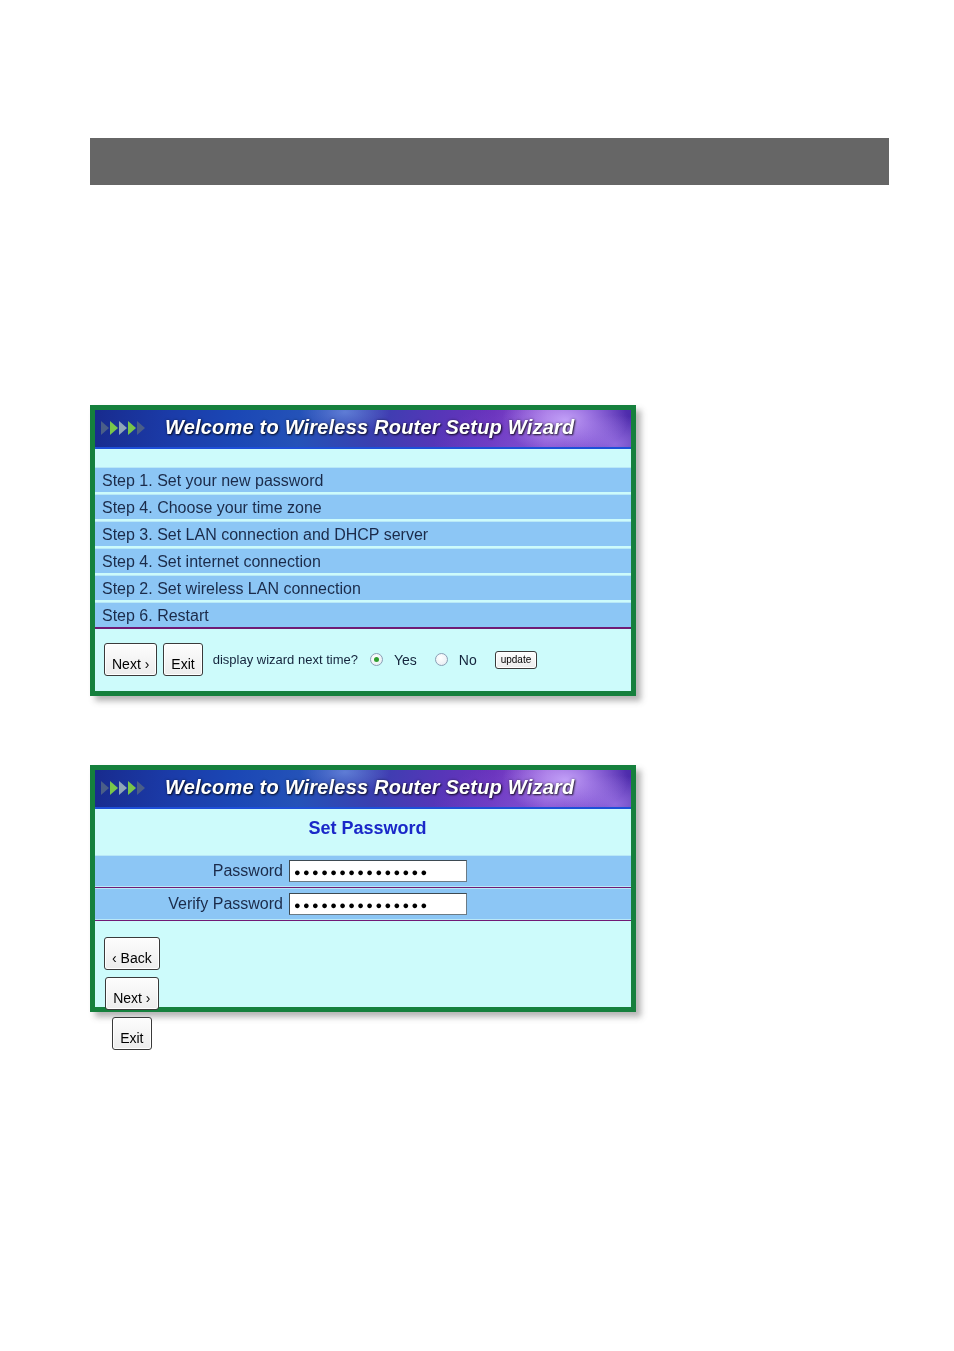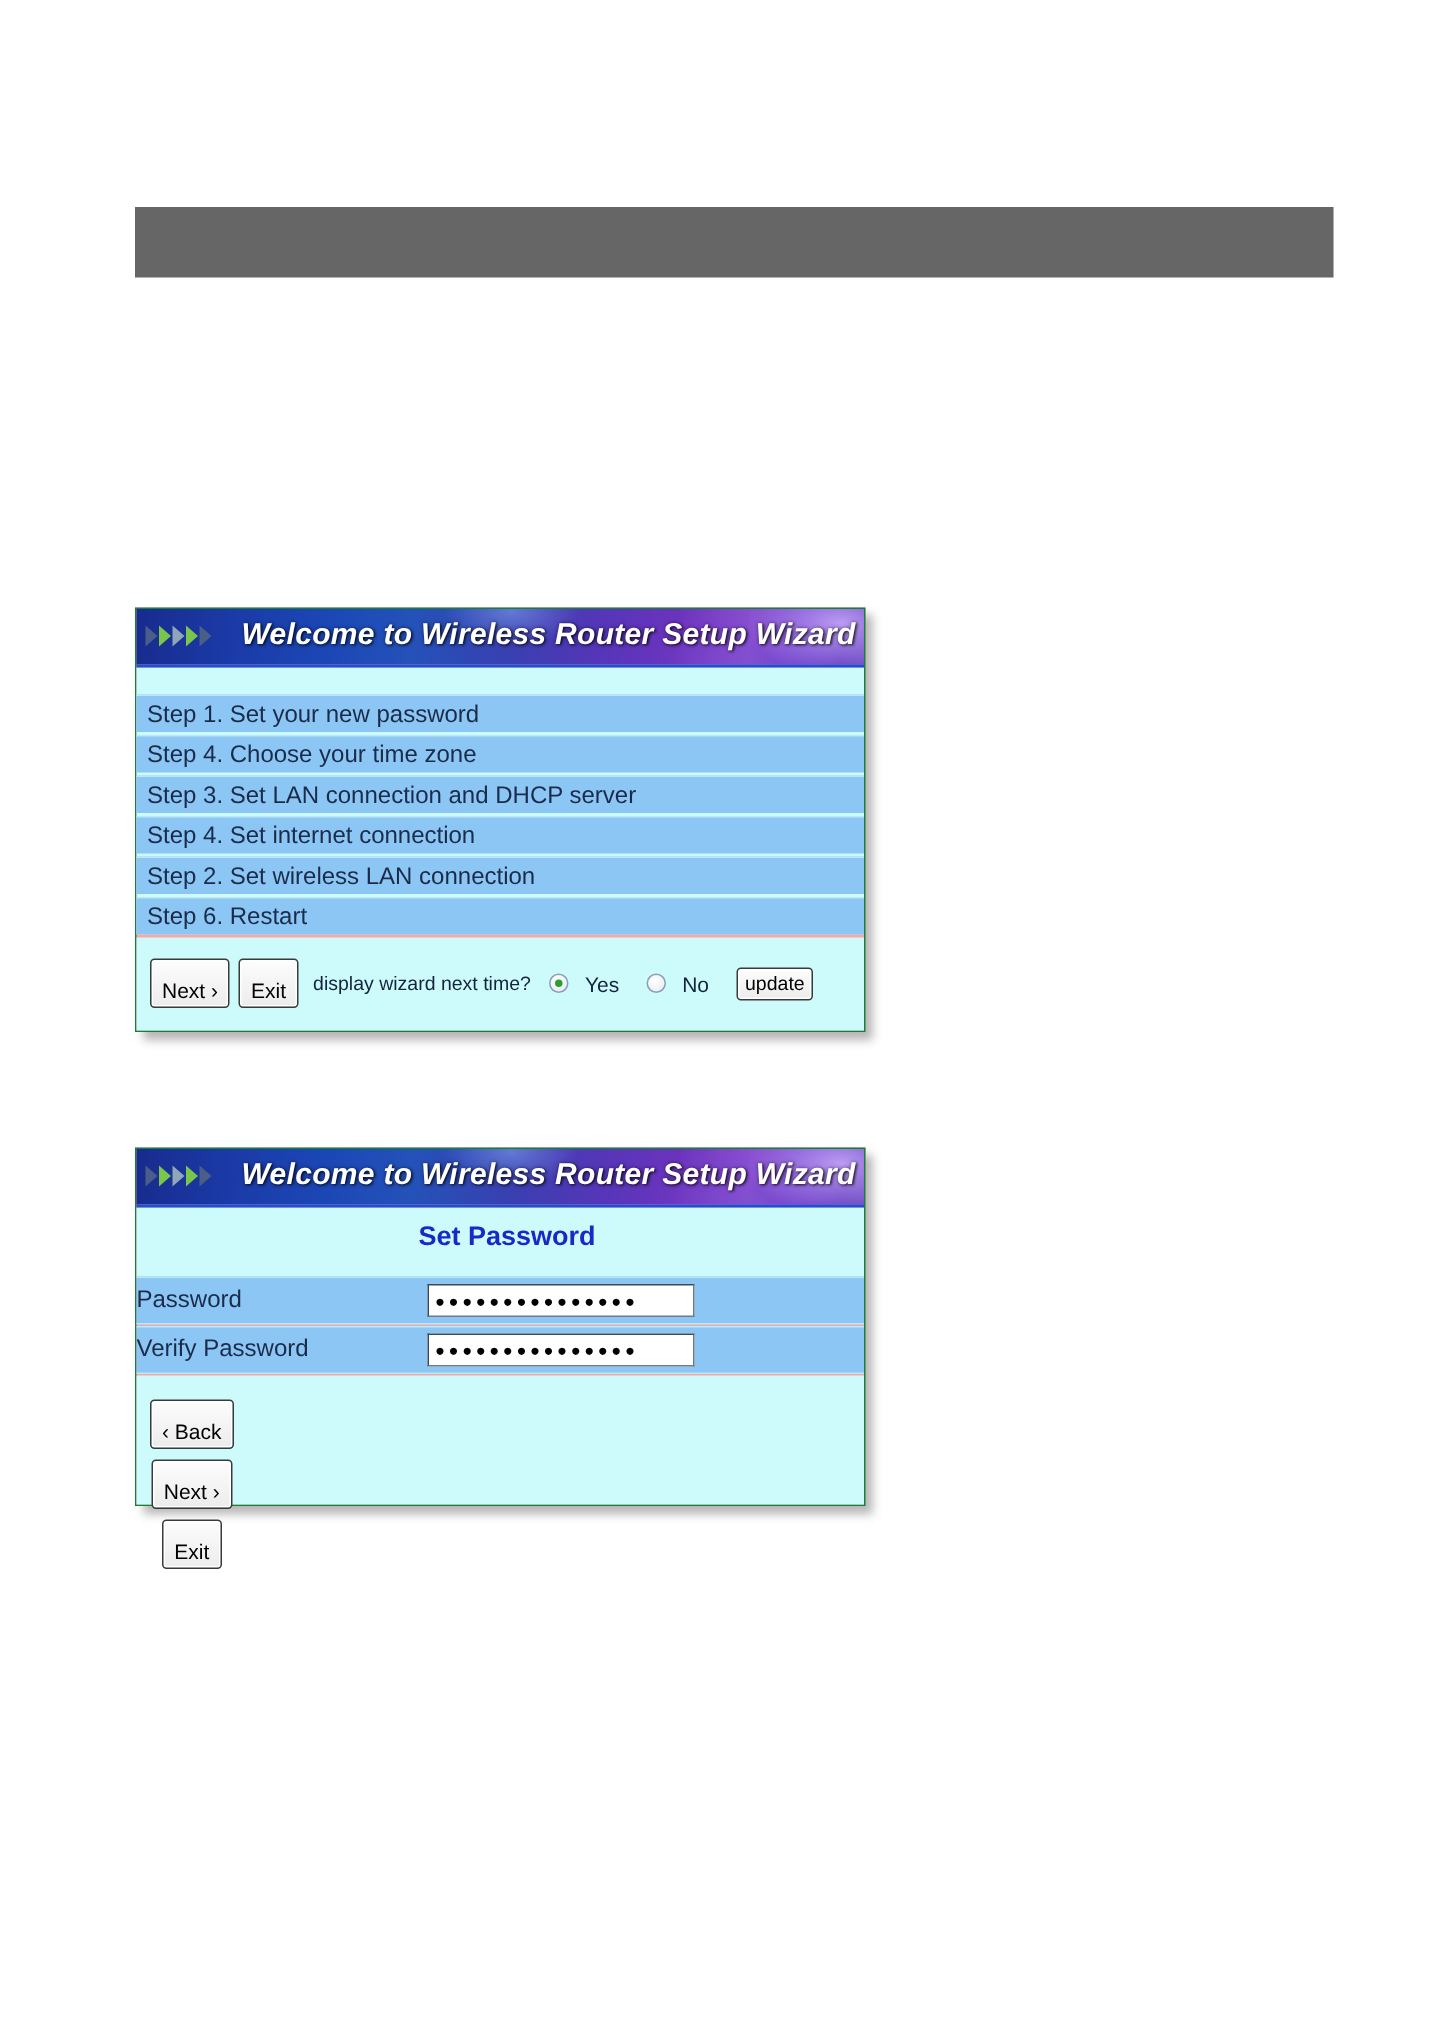--- a/index.html
+++ b/index.html
@@ -21,23 +21,23 @@
     left: 90px;
     top: 138px;
     width: 799px;
     height: 47px;
     background: #666666;
   }
 
   
   .panel {
     position: absolute;
-    width: 487px;
-    background: #fca5a5;
-    border: 1px solid #15803d;
+    width: 546px;
+    background: #701a75;
+    border: 5px solid #15803d;
     box-shadow: 5px 5px 6px rgba(90,90,90,0.45);
     box-sizing: border-box;
   }
 
   
   .banner {
     position: relative;
     height: 37px;
     overflow: hidden;
     background:
@@ -117,21 +117,21 @@
     background: linear-gradient(#fdfdfd, #ececec);
     border: 1px solid #3a3a3a;
     border-radius: 3px;
     color: #000000;
     font-size: 14px;
     padding: 12px 7px 3px 7px;
     box-shadow: inset 0 0 0 1px #ffffff;
     white-space: nowrap;
     cursor: default;
   }
-  .btn.small { font-size: 13px; padding: 2px 5px 3px 5px; }
+  .btn.small { font-size: 10px; padding: 2px 5px 3px 5px; }
 
   .ab-row {
     position: absolute;
     left: 9px;
     top: 14px;
     display: flex;
     align-items: center;
     gap: 6px;
   }
   .ab-question {
@@ -185,20 +185,21 @@
     background: #8cc6f5;
     display: flex;
     align-items: center;
     border-top: 1px solid #b9e8f7;
     border-bottom: 1px solid #b9e8f7;
     margin-bottom: 1px;
     box-sizing: border-box;
   }
   .field-label {
     width: 188px;
+    text-align: right;
     padding-right: 6px;
     font-size: 16px;
     color: #1b2b4a;
     white-space: nowrap;
   }
   .field-input {
     width: 178px;
     height: 22px;
     background: #ffffff;
     border: 1px solid #6c7b85;

